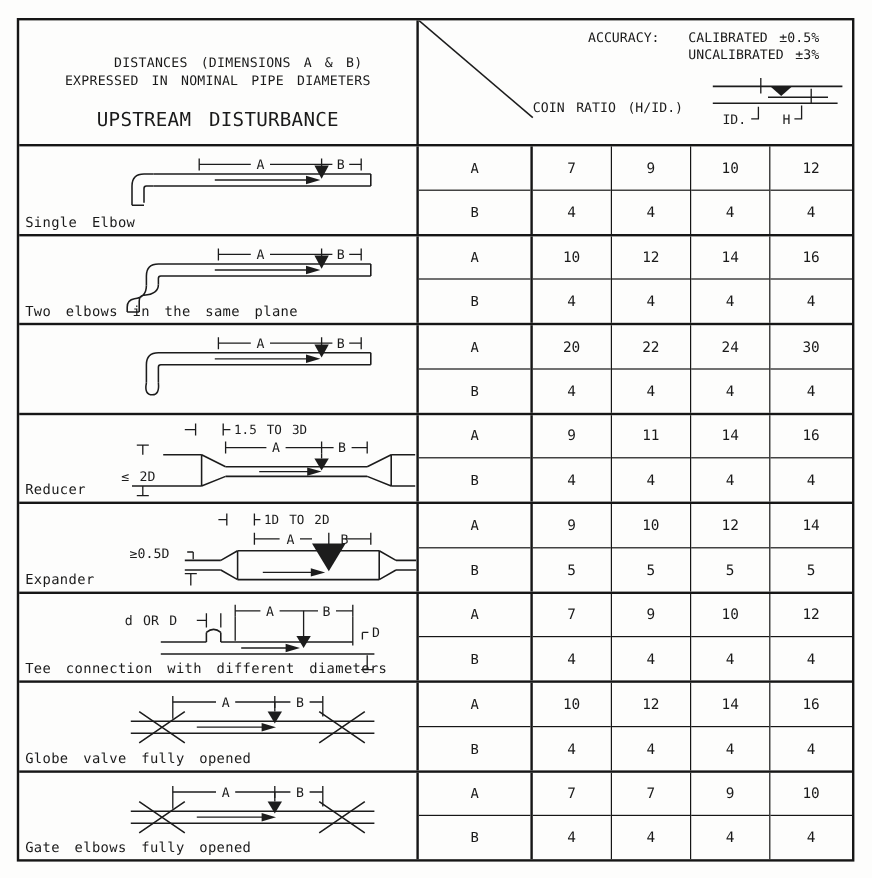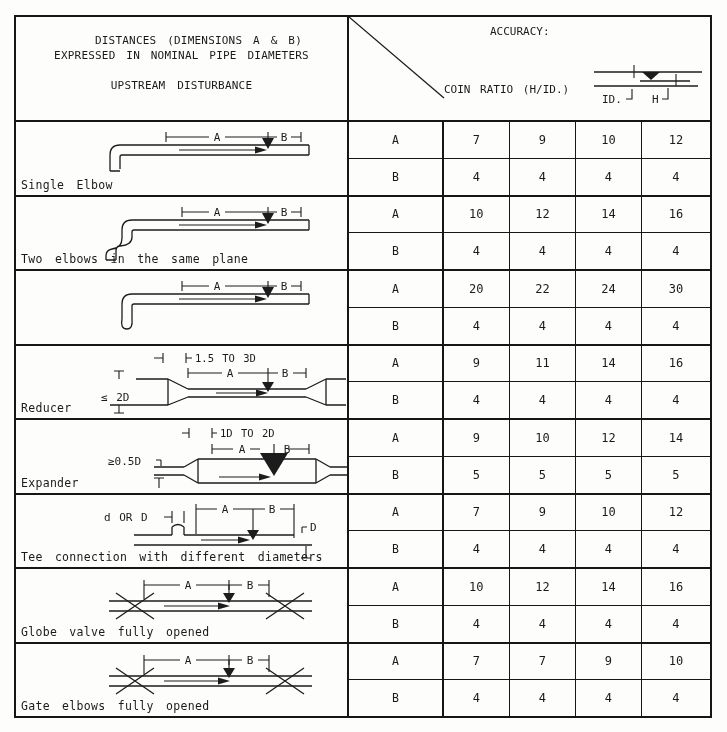--- a/index.html
+++ b/index.html
@@ -12,24 +12,24 @@
     box-sizing:border-box;border:2.5px solid #161616;background:#fdfdfc;
     display:flex;flex-direction:column;
   }
   
   .hdr{flex:0 0 103px;display:flex;}
   .hdr-left{
     width:331px;flex:0 0 331px;border-right:2px solid #161616;
     position:relative;text-align:center;
   }
   .hdr-left .t1{font-size:11px;line-height:15px;word-spacing:4px;letter-spacing:.2px;}
-  .hdr-left .t1.first{margin-top:16px;padding-left:34px;}
+  .hdr-left .t1.first{margin-top:28px;padding-left:34px;}
   .hdr-left .t2{
-    position:absolute;bottom:28px;left:0;width:100%;
-    font-size:11px;word-spacing:5px;letter-spacing:.2px;margin-top:24px;
+    position:absolute;bottom:11px;left:0;width:100%;
+    font-size:16px;word-spacing:5px;letter-spacing:.2px;margin-top:24px;
   }
   .hdr-right{position:relative;flex:1;}
   .diag-svg{position:absolute;left:0;top:0;}
   .acc{
     position:absolute;left:93px;top:8px;display:flex;gap:24px;
     font-size:11px;line-height:14px;word-spacing:3px;margin-left:48px;
   }
   .coin-label{position:absolute;left:95px;top:66px;font-size:11px;word-spacing:3px;text-align:center;}
   .coin-svg{position:absolute;right:4px;top:48px;}
   .subhdr{
@@ -92,20 +92,24 @@
       <div class="t1 first">DISTANCES (DIMENSIONS A &amp; B)</div>
       <div class="t1">EXPRESSED IN NOMINAL PIPE DIAMETERS</div>
       <div class="t2">UPSTREAM DISTURBANCE</div>
     </div>
     <div class="hdr-right">
       <svg class="diag-svg" width="97" height="82">
         <path class="ln" d="M0 0 L95 81"></path>
       </svg>
       <div class="acc">
         <span>ACCURACY:</span>
+        <span>
+          <div>CALIBRATED ±0.5%</div>
+          <div>UNCALIBRATED ±3%</div>
+        </span>
       </div>
       <div class="coin-label">COIN RATIO (H/ID.)</div>
       <svg class="coin-svg" width="114" height="43" viewBox="0 0 114 43">
         <path class="ln" d="M2 7 H110"></path>
         <path class="thin" d="M42 0 V13"></path>
         <path class="fil" d="M50 7 H68 L59 15 Z"></path>
         <path class="ln" d="M48 16 H98"></path>
         <path class="ln" d="M2 21 H106"></path>
         <path class="thin" d="M84 9 V21"></path>
         <text x="10" y="38">ID.</text>

